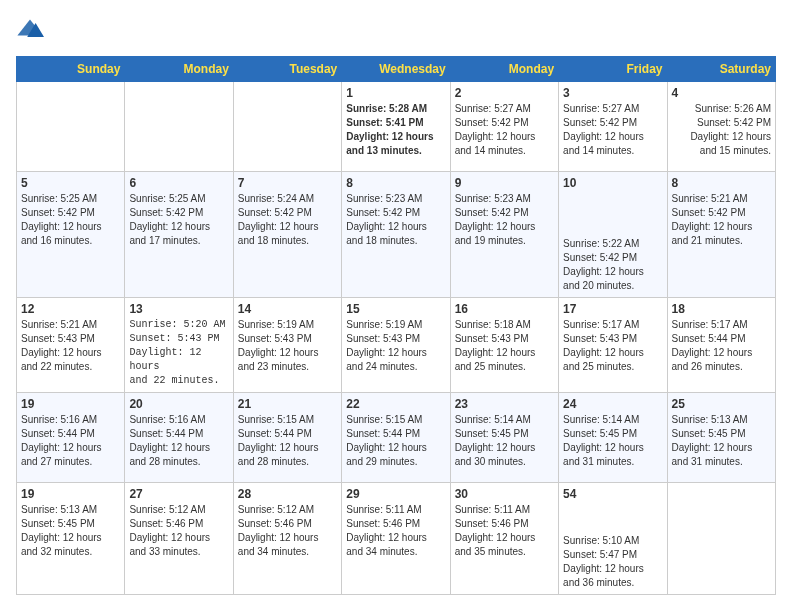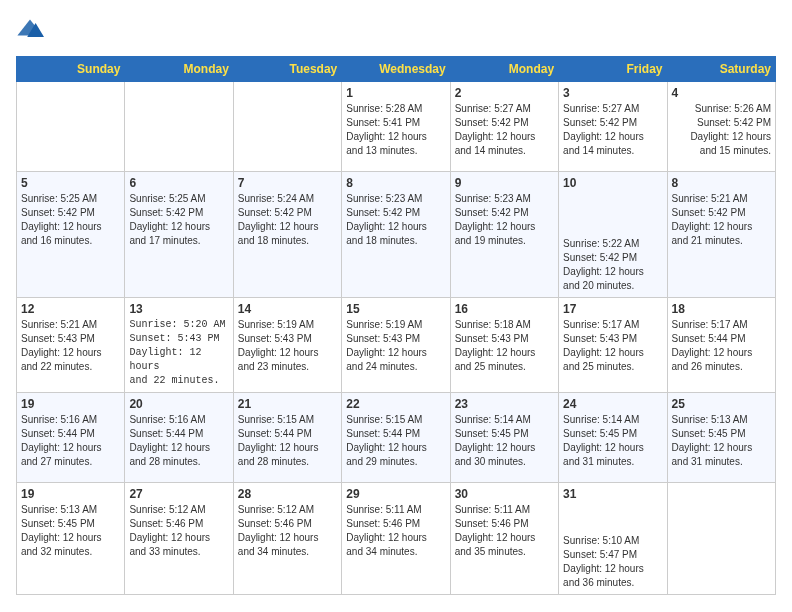--- a/index.html
+++ b/index.html
@@ -116,21 +116,21 @@
         <th>Saturday</th>
       </tr>
   </thead>
   <tbody id="calendar-body">
       <tr>
         <td class="empty-cell"></td>
         <td class="empty-cell"></td>
         <td class="empty-cell"></td>
         <td>
           <div class="day-num">1</div>
-          <div class="day-info" style="white-space: pre-line;">Sunrise: 5:28 AM
+          <div class="day-info" style="white-space: pre-line; font-weight: bold;">Sunrise: 5:28 AM
 Sunset: 5:41 PM
 Daylight: 12 hours
 and 13 minutes.</div>
         </td>
         <td>
           <div class="day-num">2</div>
           <div class="day-info" style="white-space: pre-line;">Sunrise: 5:27 AM
 Sunset: 5:42 PM
 Daylight: 12 hours
 and 14 minutes.</div>
@@ -333,21 +333,21 @@
 and 34 minutes.</div>
         </td>
         <td>
           <div class="day-num">30</div>
           <div class="day-info" style="white-space: pre-line;">Sunrise: 5:11 AM
 Sunset: 5:46 PM
 Daylight: 12 hours
 and 35 minutes.</div>
         </td>
         <td>
-          <div class="day-num">31</div>
+          <div class="day-num">54</div>
           <div class="day-info" style="white-space: pre-line; margin-top: 33px;">Sunrise: 5:10 AM
 Sunset: 5:47 PM
 Daylight: 12 hours
 and 36 minutes.</div>
         </td>
         <td class="empty-cell"></td>
       </tr>
     </tbody>
 </table>
 

